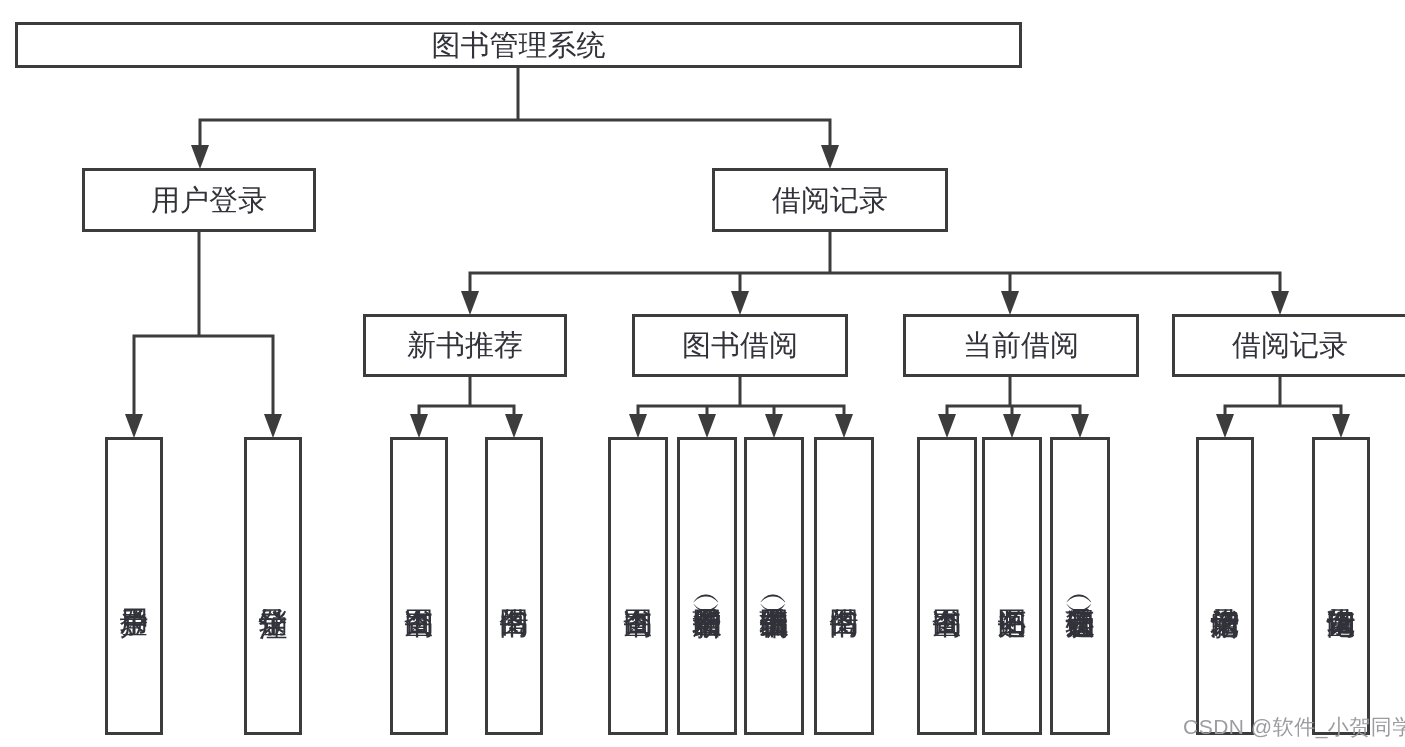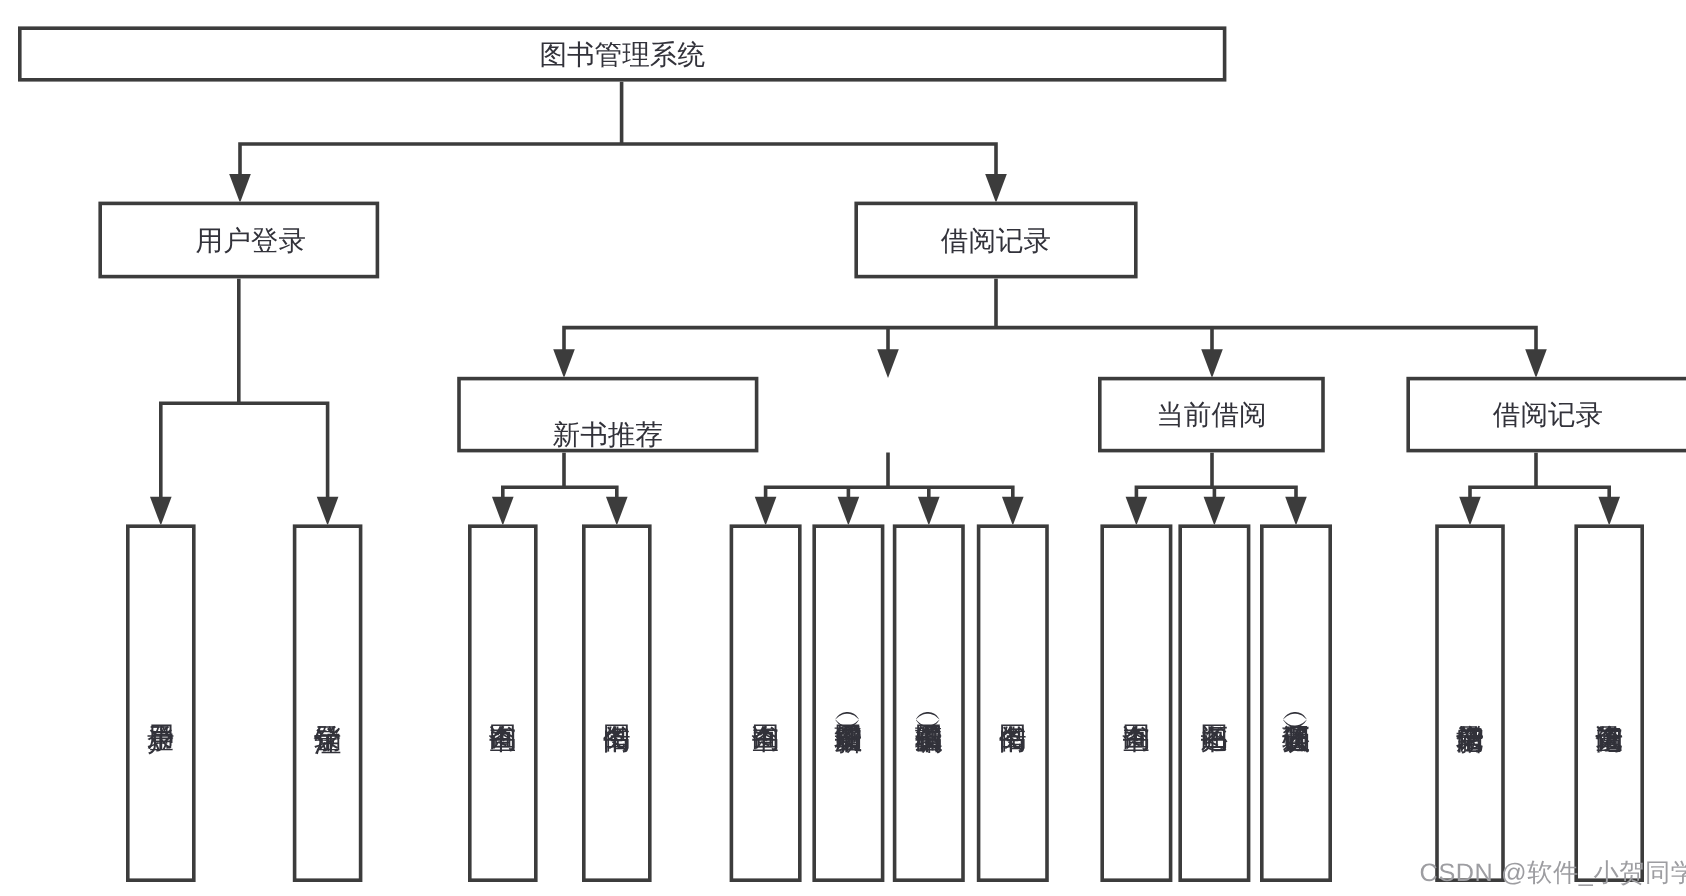--- a/index.html
+++ b/index.html
@@ -24,42 +24,42 @@
     z-index: 1;
   }
   .box {
     position: absolute;
     box-sizing: border-box;
     background: #ffffff;
     border: 3px solid #3c3c3c;
     display: flex;
     align-items: center;
     justify-content: center;
-    font-size: 23px;
+    font-size: 29px;
     line-height: 1;
     z-index: 2;
     letter-spacing: 0;
     text-align: center;
   }
   .box.v span {
     writing-mode: vertical-rl;
     text-orientation: mixed;
     line-height: 1;
     letter-spacing: 0;
     white-space: nowrap;
   }
   
   .n-root { left: 15px;  top: 22px;  width: 1007px; height: 46px; }
   
   .n-l1a  { left: 82px;  top: 168px; width: 234px; height: 64px; padding-left: 20px; }
   .n-l1b  { left: 712px; top: 168px; width: 236px; height: 64px; }
   
-  .n-l2a  { left: 381px;  top: 314px; width: 251px; height: 63px; align-items: flex-end; }
+  .n-l2a  { left: 363px;  top: 314px; width: 204px; height: 63px; }
   .n-l2b  { left: 632px;  top: 314px; width: 216px; height: 63px; }
-  .n-l2c  { left: 903px;  top: 314px; width: 189px; height: 63px; margin-left: 12px; }
+  .n-l2c  { left: 903px;  top: 314px; width: 236px; height: 63px; }
   .n-l2d  { left: 1172px; top: 314px; width: 236px; height: 63px; }
   
   .n-a1 { left: 105px;  top: 437px; width: 58px; height: 298px; }
   .n-a2 { left: 244px;  top: 437px; width: 58px; height: 298px; }
   .n-b1 { left: 390px;  top: 437px; width: 58px; height: 298px; }
   .n-b2 { left: 485px;  top: 437px; width: 58px; height: 298px; }
   .n-c1 { left: 608px;  top: 437px; width: 60px; height: 298px; }
   .n-c2 { left: 677px;  top: 437px; width: 60px; height: 298px; }
   .n-c3 { left: 744px;  top: 437px; width: 60px; height: 298px; }
   .n-c4 { left: 814px;  top: 437px; width: 60px; height: 298px; }
@@ -114,20 +114,23 @@
   <div class="box n-l1a">
     <span>用户登录</span>
   </div>
   <div class="box n-l1b">
     <span>借阅记录</span>
   </div>
 
   <div class="box n-l2a">
     <span>新书推荐</span>
   </div>
+  <div class="box n-l2b">
+    <span>图书借阅</span>
+  </div>
   <div class="box n-l2c">
     <span>当前借阅</span>
   </div>
   <div class="box n-l2d">
     <span>借阅记录</span>
   </div>
 
   <div class="box v n-a1">
     <span>用户登录</span>
   </div>

